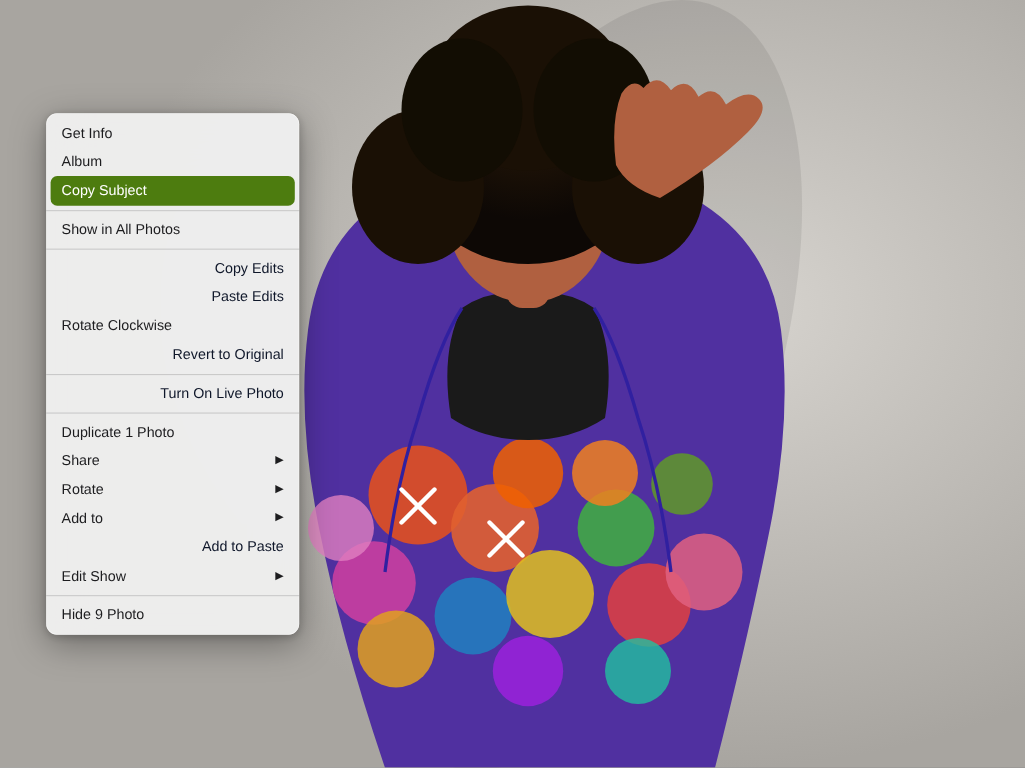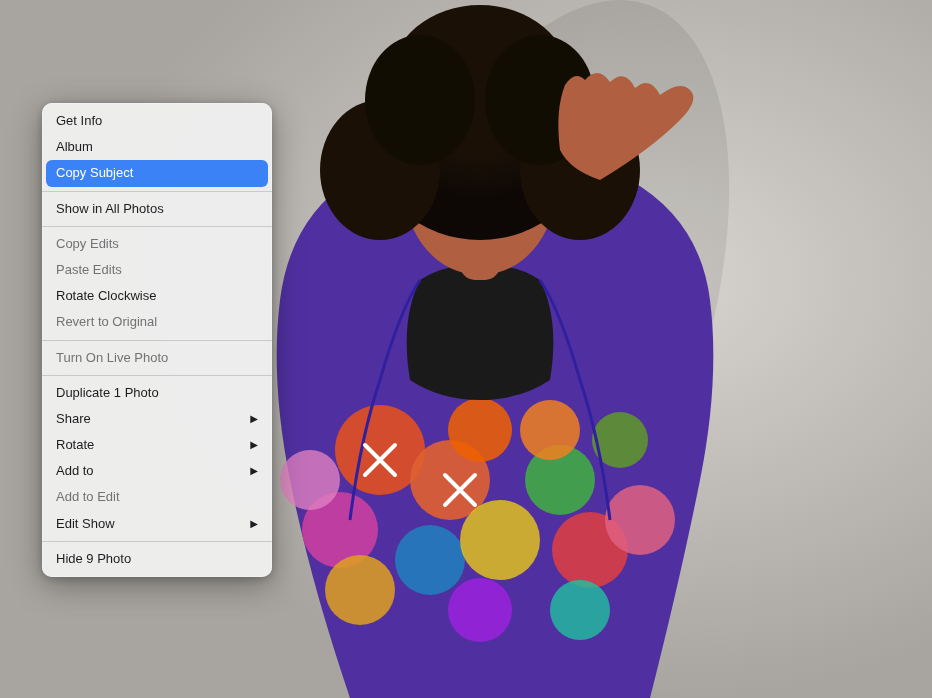--- a/index.html
+++ b/index.html
@@ -62,29 +62,30 @@
       padding: 4px 14px;
       font-size: 13px;
       color: #1d1d1f;
       cursor: default;
       line-height: 1.4;
       min-height: 22px;
       user-select: none;
     }
 
     .menu-item.highlighted {
-      background: #3b82f6;
+      background: #4d7c0f;
       color: white !important;
       border-radius: 6px;
       margin: 0 4px;
       padding: 4px 10px;
     }
 
     .menu-item.disabled {
-      color: #737373;
+      color: #0f172a;
+      justify-content: flex-end;
     }
 
     .menu-separator {
       height: 1px;
       background: rgba(0,0,0,0.15);
       margin: 4px 0;
     }
 
     .menu-item .submenu-arrow {
       font-size: 10px;
@@ -201,21 +202,21 @@
     </div>
     <div class="menu-item">
       <span>Rotate</span>
       <span class="submenu-arrow">▶</span>
     </div>
     <div class="menu-item">
       <span>Add to</span>
       <span class="submenu-arrow">▶</span>
     </div>
     <div class="menu-item disabled">
-      <span>Add to Edit</span>
+      <span>Add to Paste</span>
     </div>
     <div class="menu-item">
       <span>Edit Show</span>
       <span class="submenu-arrow">▶</span>
     </div>
     <div class="menu-separator"></div>
     <div class="menu-item">
       <span>Hide 9 Photo</span>
     </div>
   </div>

